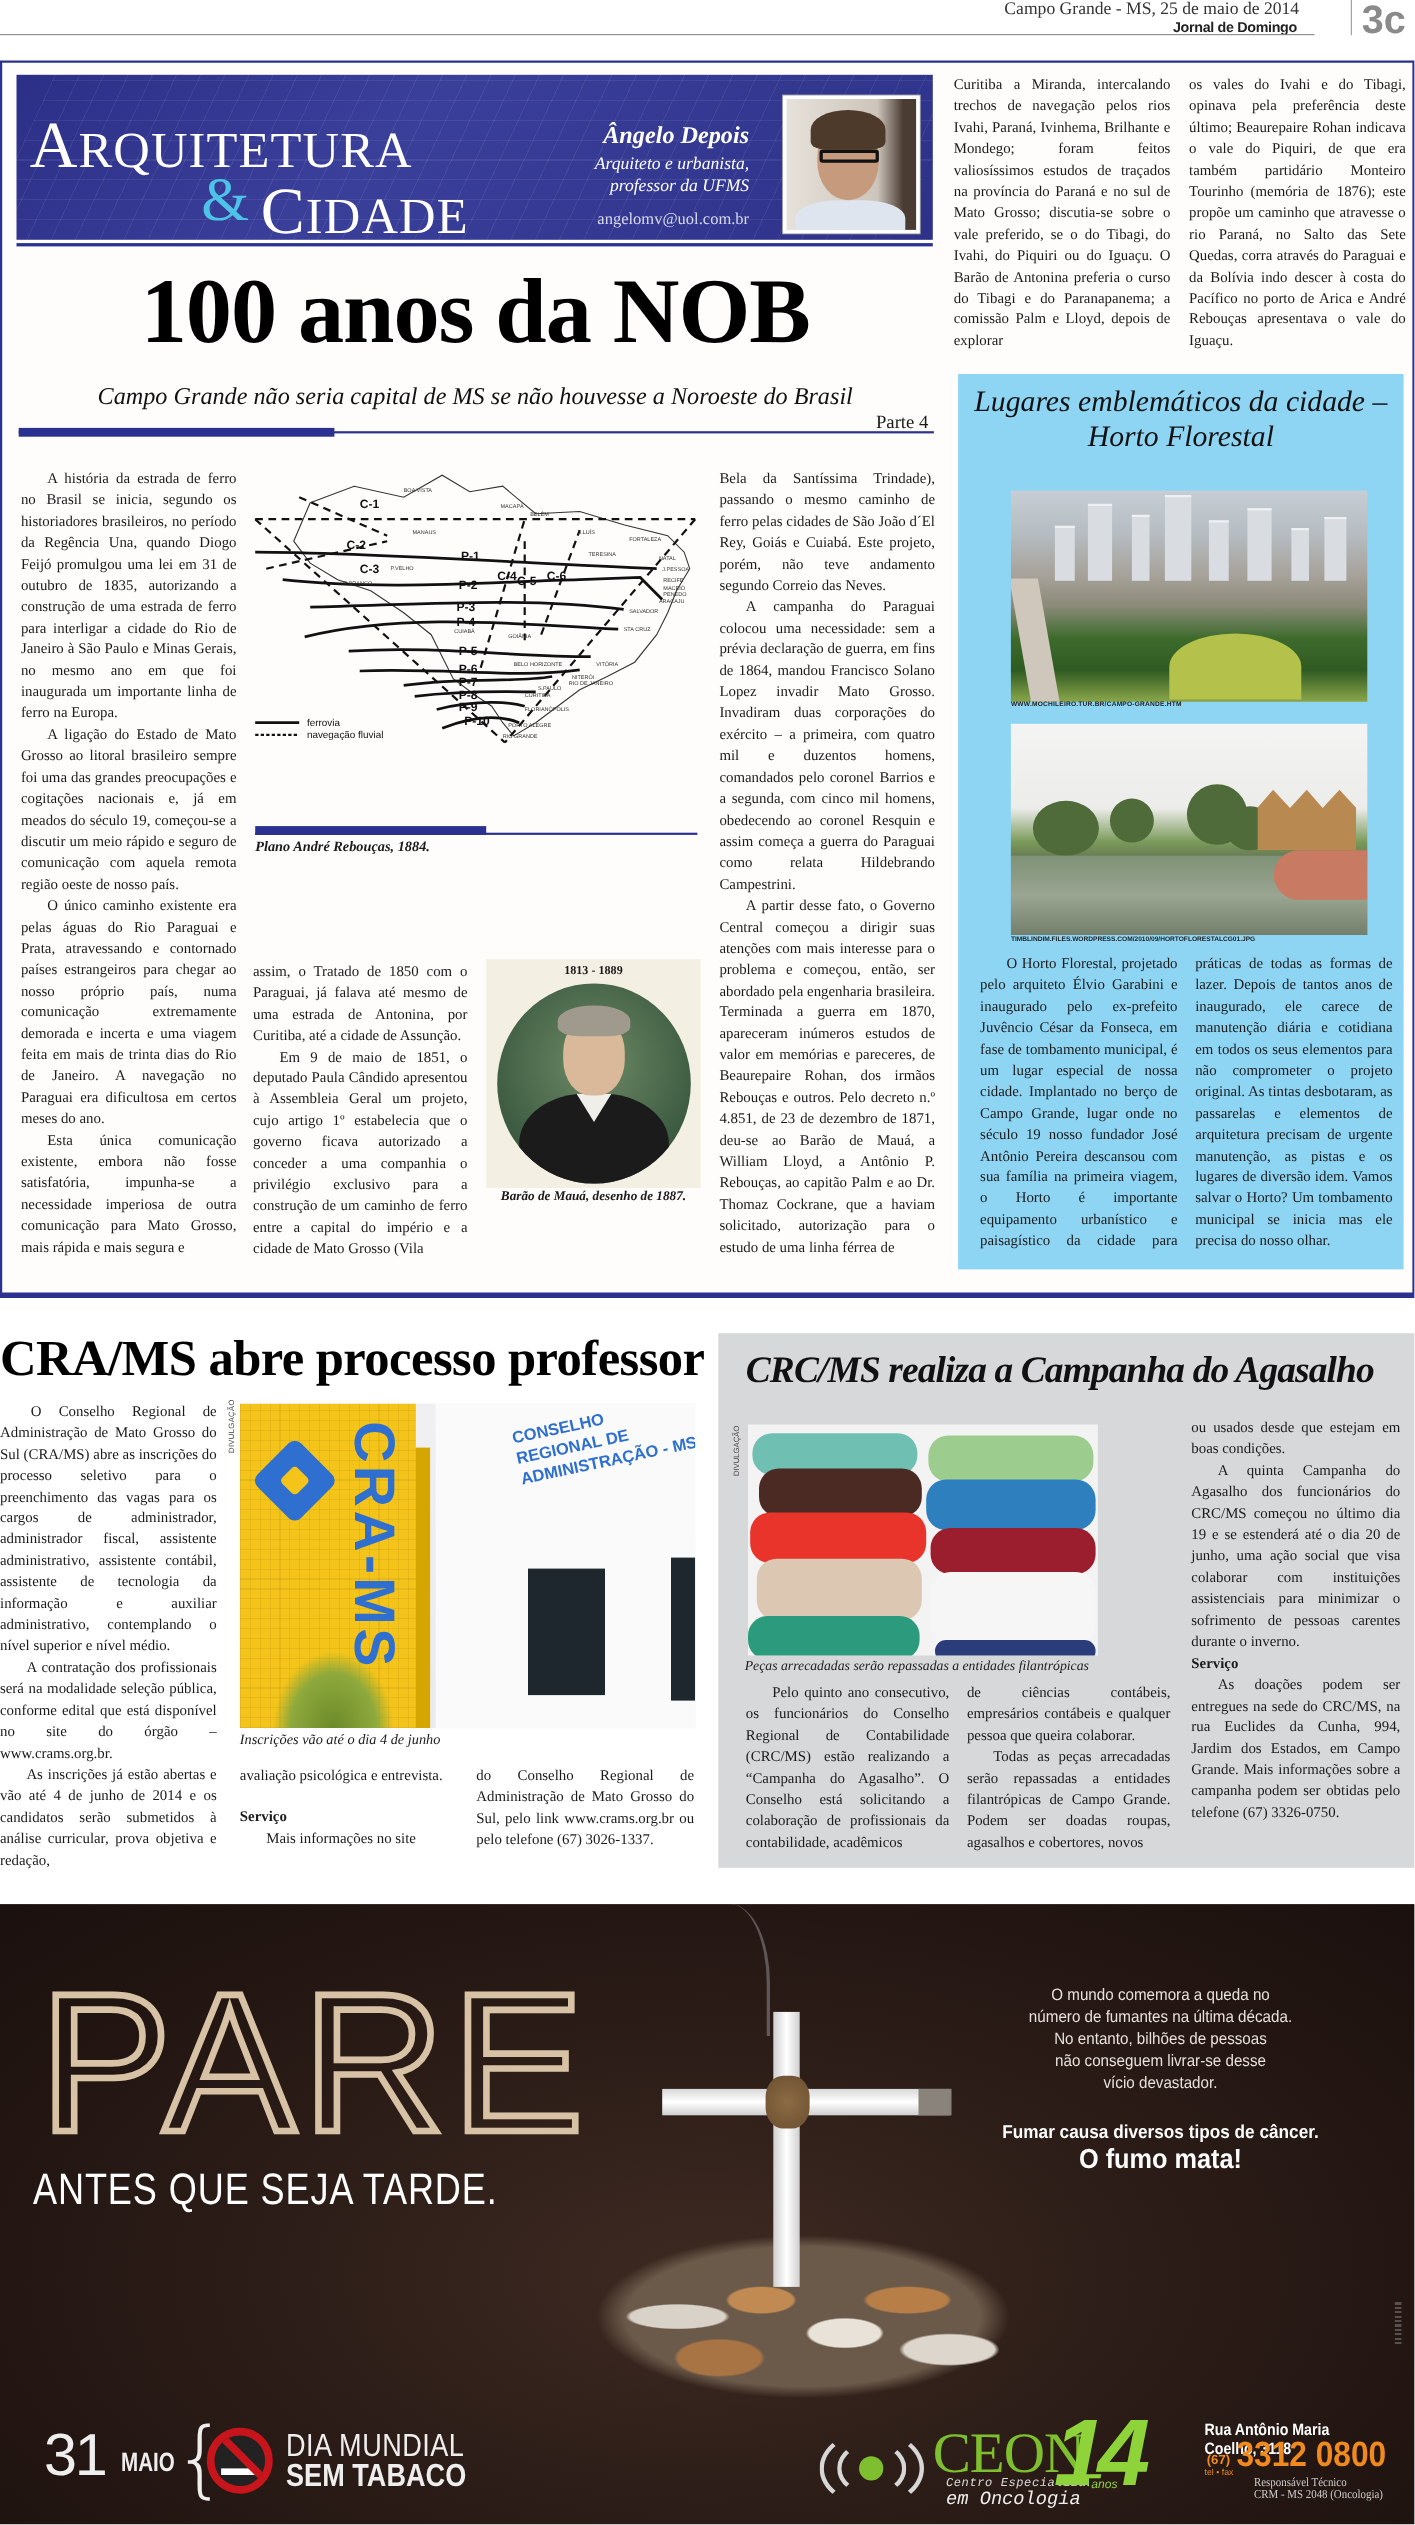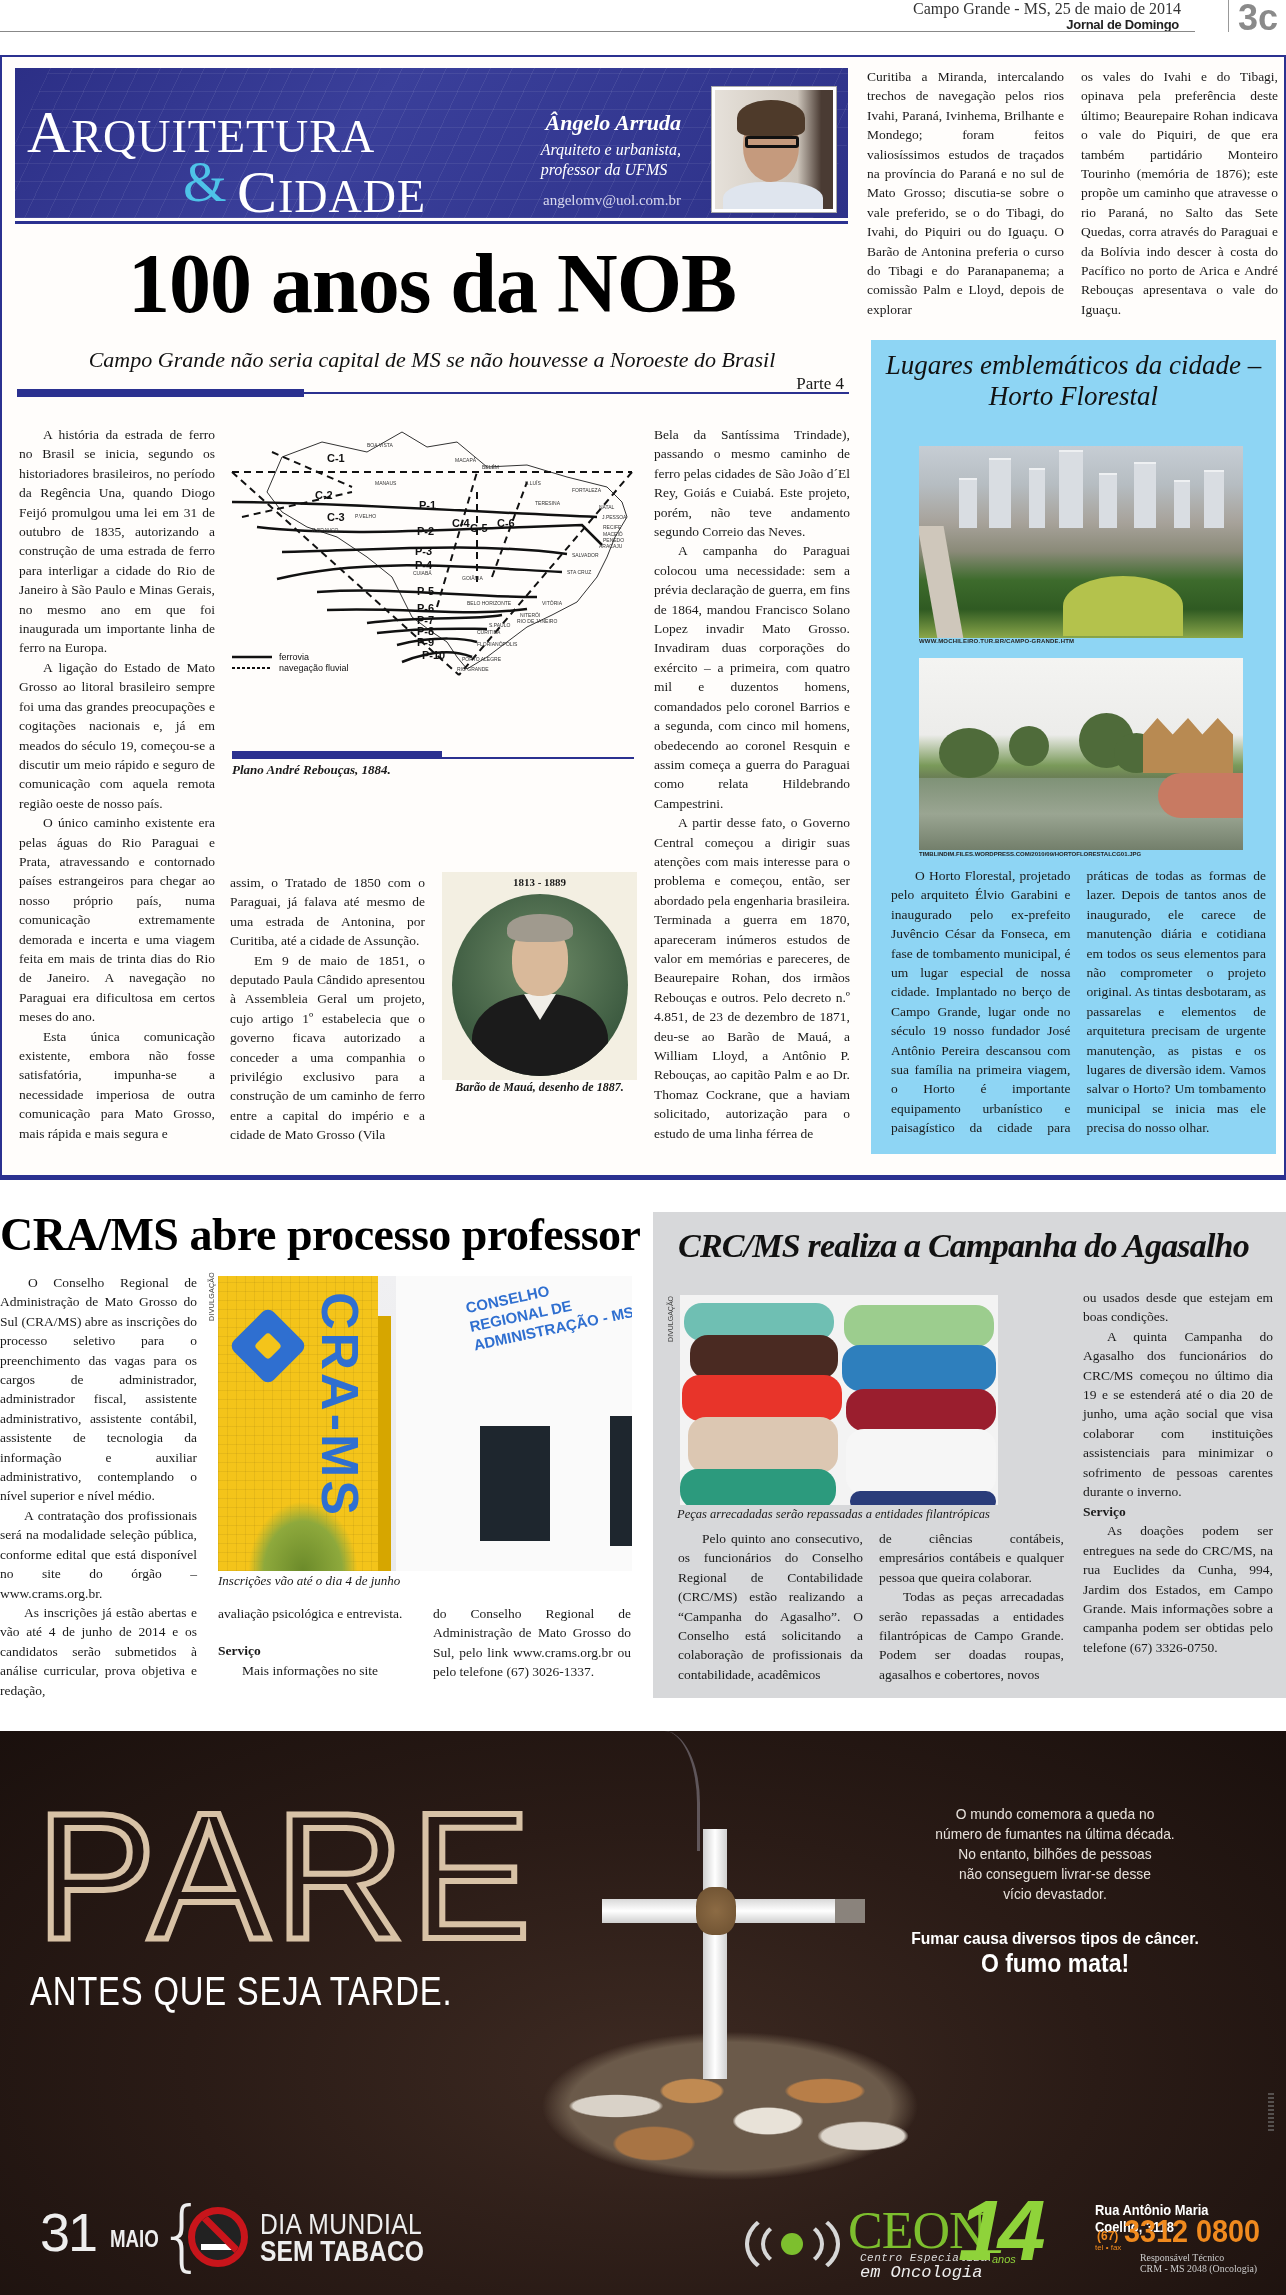--- a/index.html
+++ b/index.html
@@ -23,21 +23,21 @@
       repeating-linear-gradient(0deg, rgba(255,255,255,0.07) 0 1px, transparent 1px 18px),
       repeating-linear-gradient(90deg, rgba(255,255,255,0.07) 0 1px, transparent 1px 22px);
     transform: skewX(-25deg); }
   .banner-rule { position: absolute; left: 13px; top: 164px; width: 833px; height: 3px; background: #2b3190; }
   .banner-title-1 { position: absolute; left: 12px; top: 30px; font-size: 46px; color: #fff; font-family: "Liberation Serif", serif; letter-spacing: 1px; }
   .banner-title-1 .big { font-size: 60px; }
   .banner-amp { position: absolute; left: 168px; top: 82px; font-size: 56px; color: #4ec3e8; font-family: "Liberation Serif", serif; }
   .banner-title-2 { position: absolute; left: 222px; top: 90px; font-size: 46px; color: #fff; font-family: "Liberation Serif", serif; letter-spacing: 1px; }
   .banner-title-2 .big { font-size: 60px; }
   .author-name { position: absolute; right: 167px; top: 42px; font-size: 22px; color: #fff; font-style: italic; font-weight: bold; font-family: "Liberation Serif", serif; }
-  .author-role { position: absolute; right: 167px; top: 72px; font-size: 16px; color: #fff; font-style: italic; line-height: 20px; font-family: "Liberation Serif", serif; }
+  .author-role { position: absolute; right: 167px; top: 72px; font-size: 16px; color: #fff; font-style: italic; text-align: right; line-height: 20px; font-family: "Liberation Serif", serif; }
   .author-email { position: absolute; right: 167px; top: 124px; font-size: 15px; color: #d8d8ee; font-family: "Liberation Serif", serif; }
   .author-photo { position: absolute; left: 697px; top: 19px; width: 124px; height: 125px; background: #f4f2ee; border: 3px solid #fff; box-shadow: 0 0 0 1px #aaa; overflow: hidden; }
   .author-photo .bg { position: absolute; inset: 0; background: linear-gradient(90deg, #e6e1da, #cdc5bb 70%, #4a3b33 90%); }
   .author-photo .face { position: absolute; left: 28px; top: 22px; width: 56px; height: 70px; border-radius: 45% 45% 50% 50%; background: #c59a7d; }
   .author-photo .hair { position: absolute; left: 22px; top: 10px; width: 68px; height: 36px; border-radius: 50% 50% 20% 20%; background: #4e3a2a; }
   .author-photo .glasses { position: absolute; left: 30px; top: 46px; width: 54px; height: 12px; border: 3px solid #111; border-radius: 3px; }
   .author-photo .shirt { position: absolute; left: 8px; top: 92px; width: 100px; height: 40px; border-radius: 40% 40% 0 0; background: #dfe5ee; }
 
   .headline { position: absolute; left: 0; top: 178px; width: 860px; text-align: center; font-size: 84px; font-weight: bold; font-family: "Liberation Serif", serif; color: #000; letter-spacing: -1px; }
   .subhead { position: absolute; left: 0; top: 290px; width: 860px; text-align: center; font-size: 22px; font-style: italic; font-family: "Liberation Serif", serif; color: #111; }
@@ -177,21 +177,21 @@
   <div class="ph-sep"></div>
   <div class="ph-page">3c</div>
 </div>
 
 <div class="top-box">
 
   <div class="banner">
     <div class="banner-title-1"><span class="big">A</span><span>RQUITETURA</span></div>
     <div class="banner-amp">&amp;</div>
     <div class="banner-title-2"><span class="big">C</span><span>IDADE</span></div>
-    <div class="author-name">Ângelo Arruda</div>
+    <div class="author-name">Ângelo Depois</div>
     <div class="author-role">
       <div>Arquiteto e urbanista,</div>
       <div>professor da UFMS</div>
     </div>
     <div class="author-email">angelomv@uol.com.br</div>
     <div class="author-photo">
       <div class="bg"></div>
         <div class="shirt"></div>
         <div class="face"></div>
         <div class="hair"></div>

